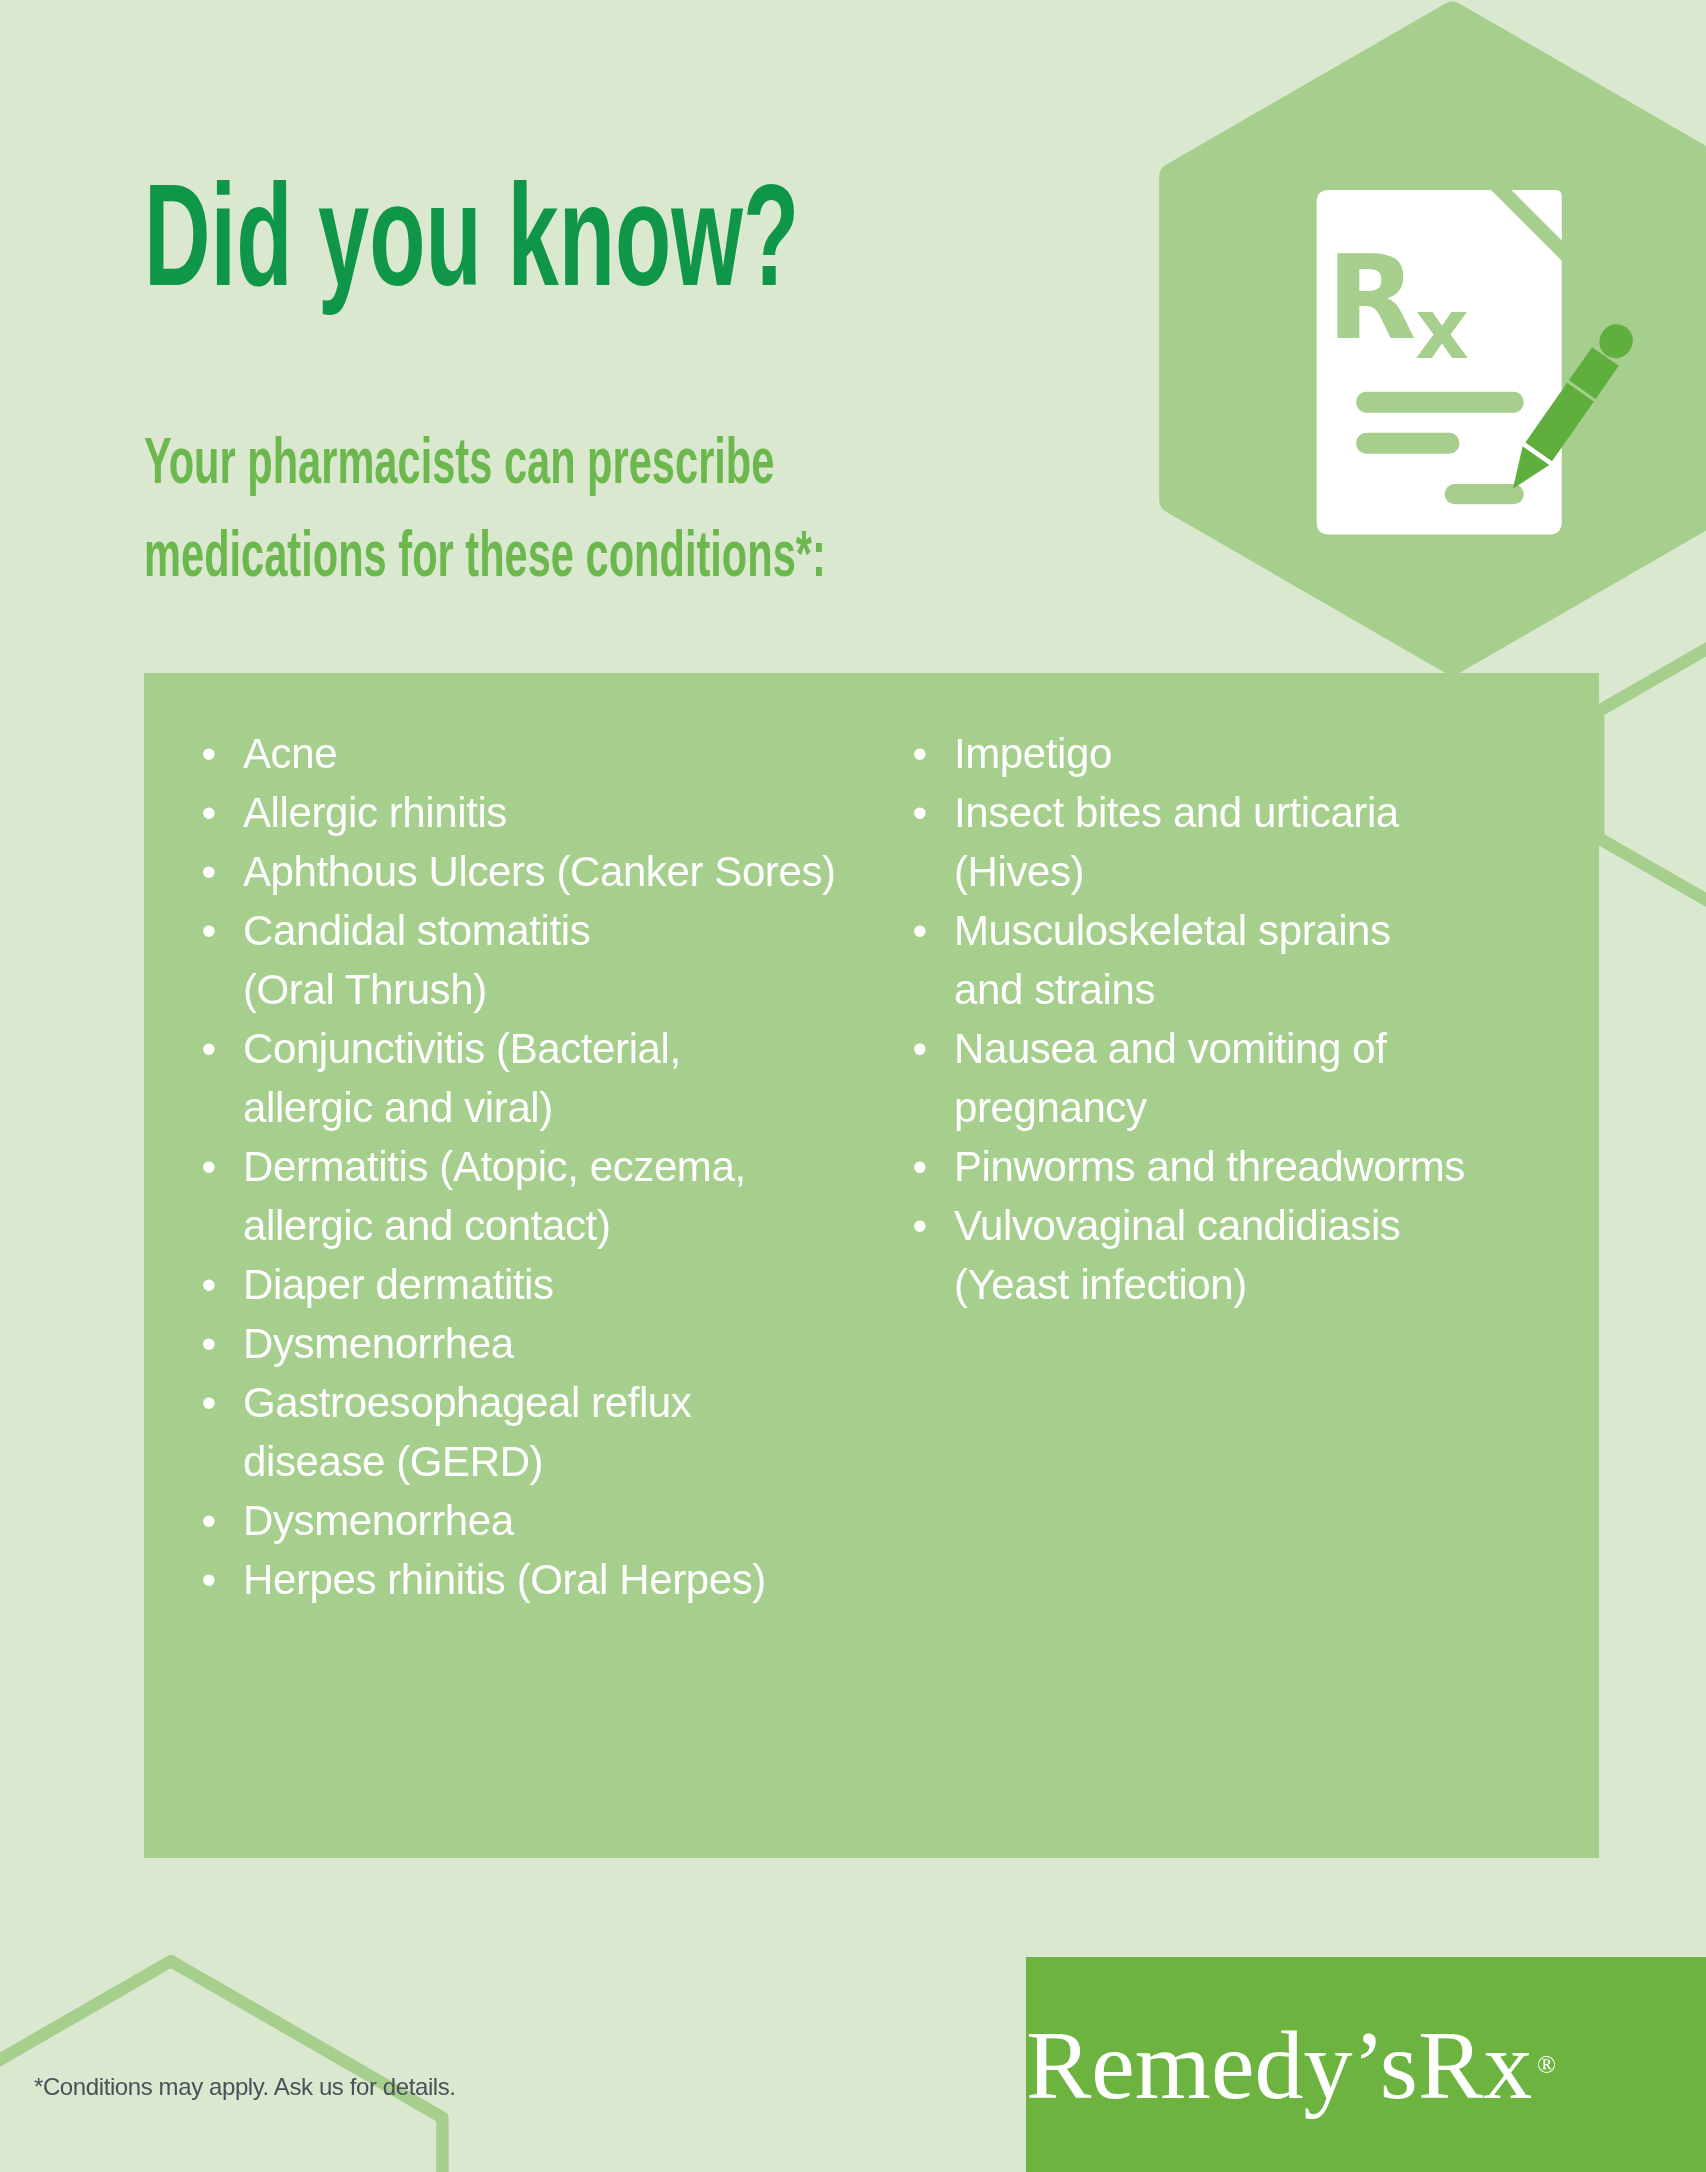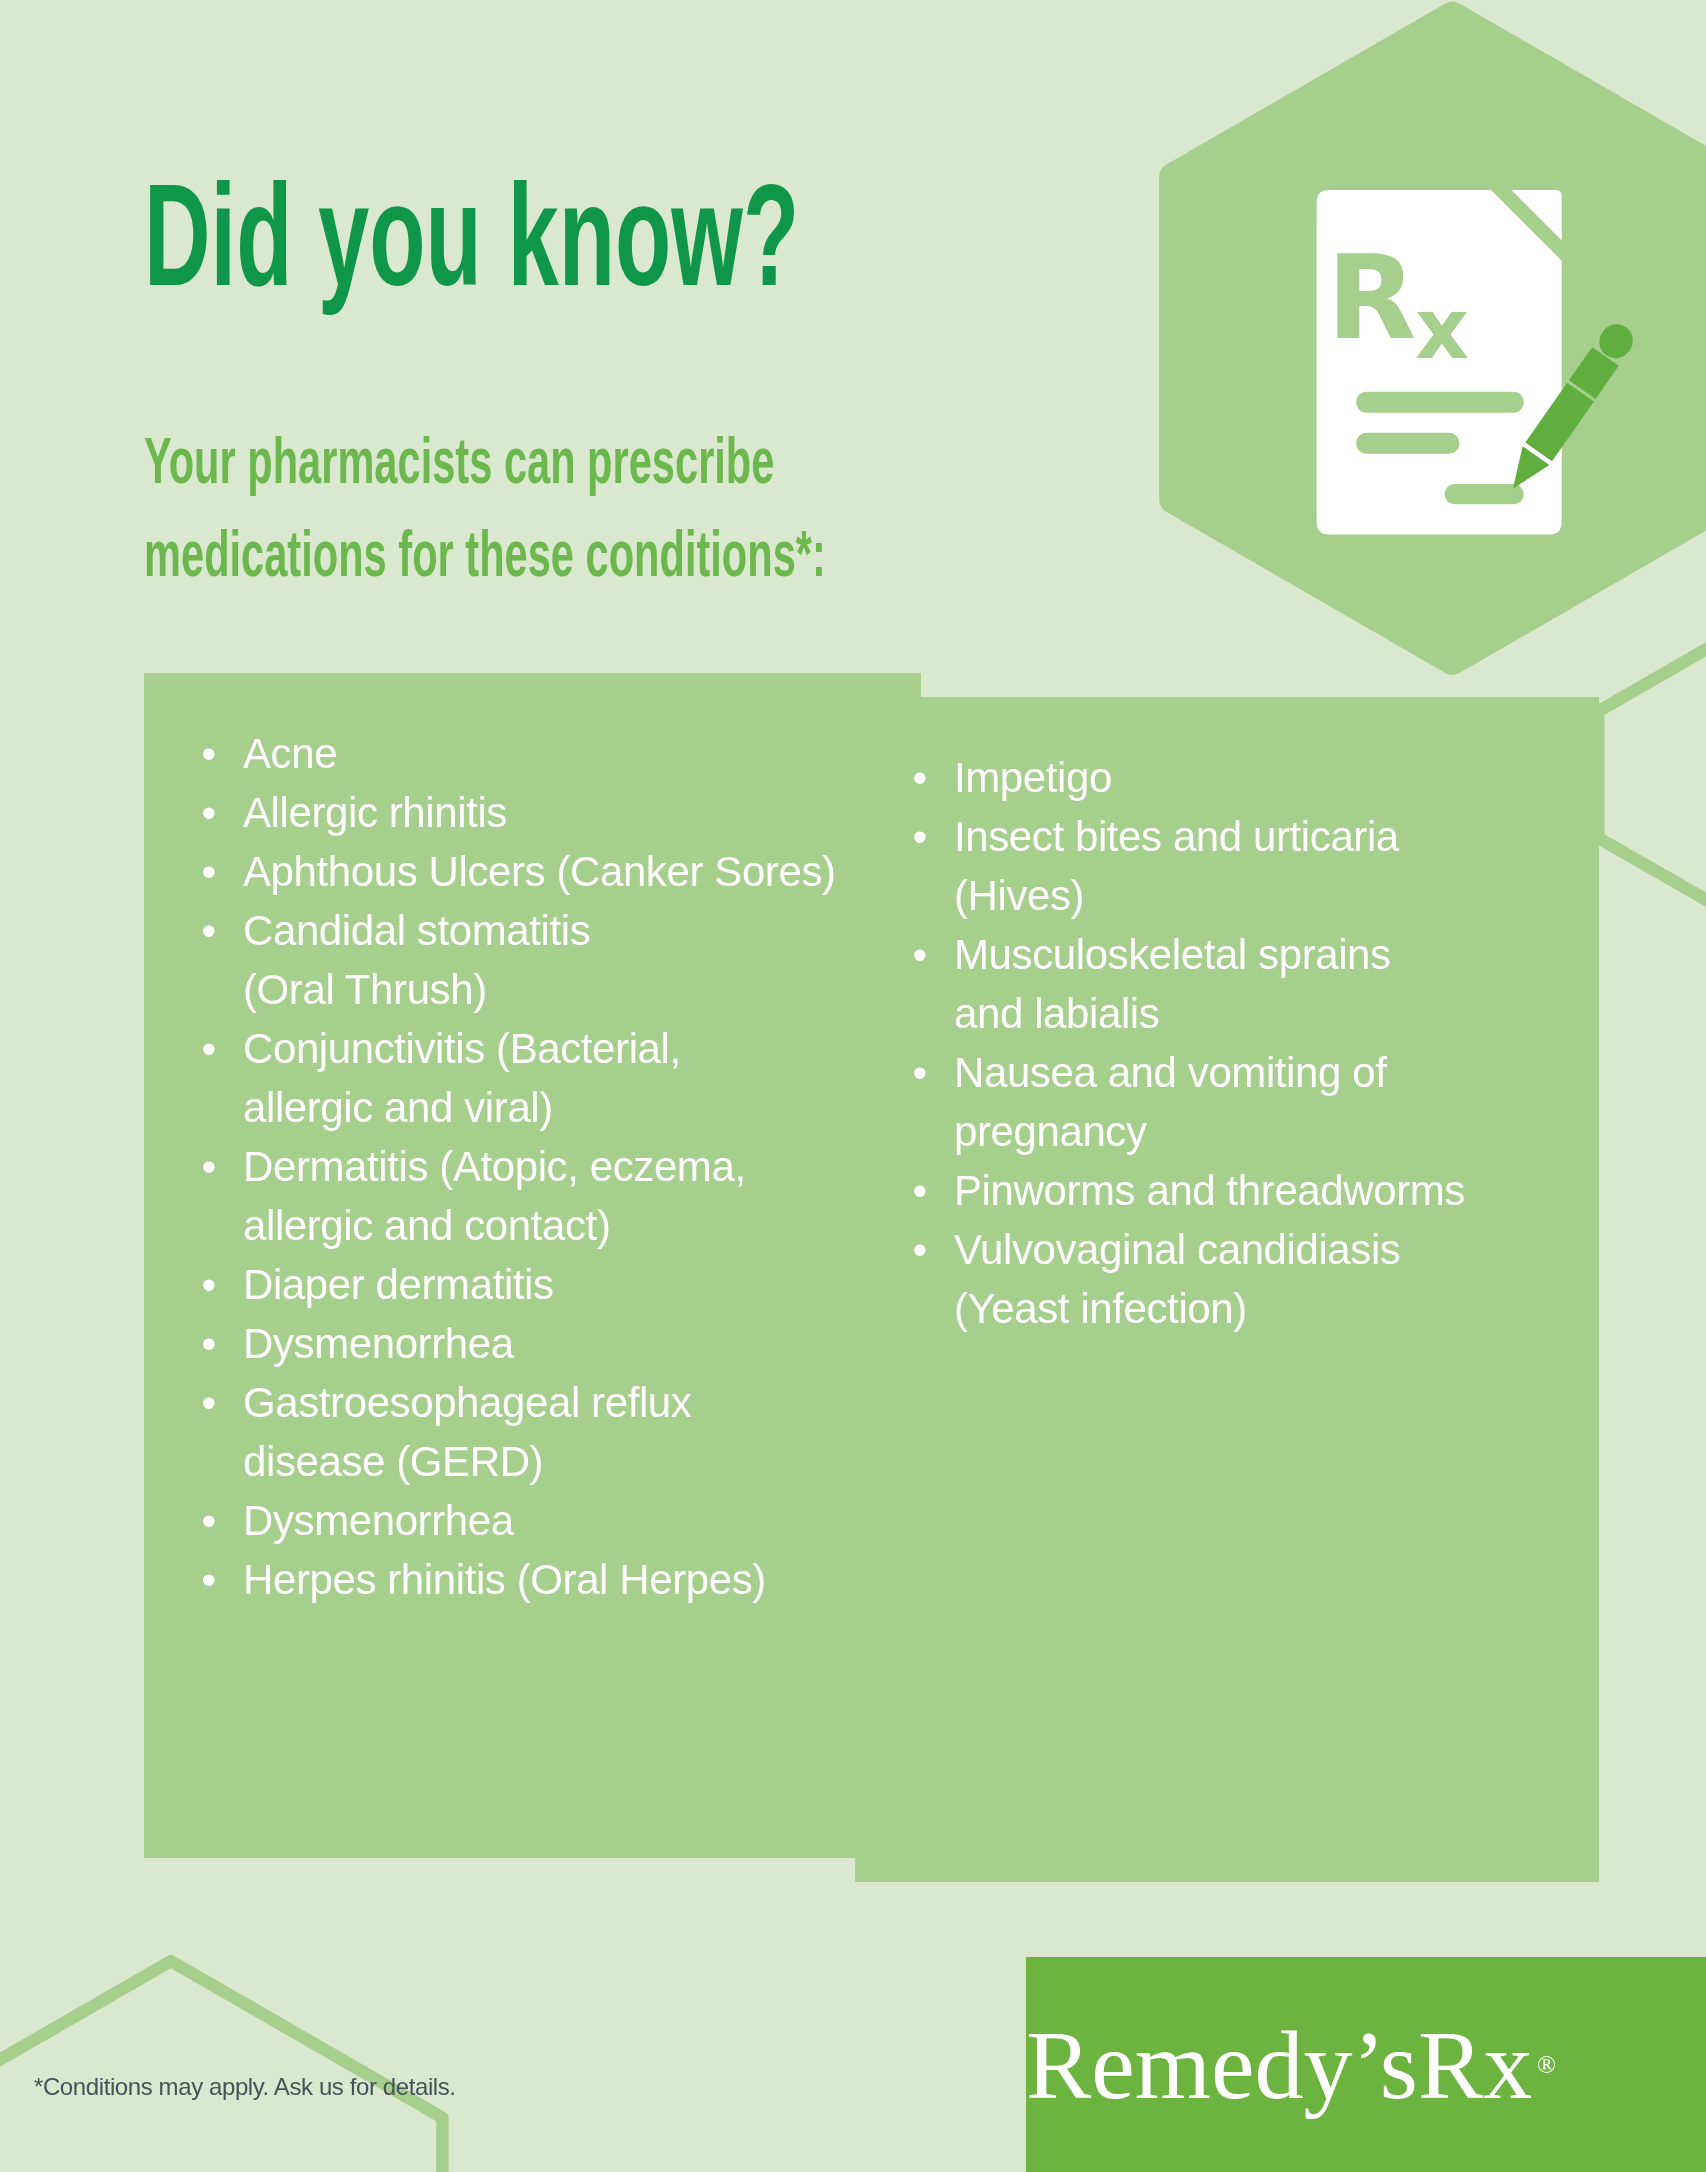--- a/index.html
+++ b/index.html
@@ -74,21 +74,21 @@
   .panel {
     position: absolute;
     top: 673px;
     height: 1185px;
     background: var(--panel_green, #a6ce8c);
     z-index: 1;
     box-sizing: border-box;
     padding: 51px 0 0 56px;
   }
   .panel.left  { left: 144px;  width: 777px; }
-  .panel.right { left: 855px; width: 744px; margin-top: 24px; }
+  .panel.right { left: 855px; width: 744px; }
   .condition-list {
     margin: 0;
     padding: 0;
     list-style: none;
     color: #ffffff;
     font-size: 42px;
     line-height: 59px;
     letter-spacing: -0.4px;
   }
   .condition-list li {
@@ -193,21 +193,21 @@
         <li>Herpes rhinitis (Oral Herpes)</li>
       </ul>
   </div>
 
   <div class="panel right">
     <ul class="condition-list">
         <li>Impetigo</li>
         <li>Insect bites and urticaria
 (Hives)</li>
         <li>Musculoskeletal sprains
-and labialis</li>
+and strains</li>
         <li>Nausea and vomiting of
 pregnancy</li>
         <li>Pinworms and threadworms</li>
         <li>Vulvovaginal candidiasis
 (Yeast infection)</li>
       </ul>
   </div>
 
   <div class="footnote">*Conditions may apply. Ask us for details.</div>
 

